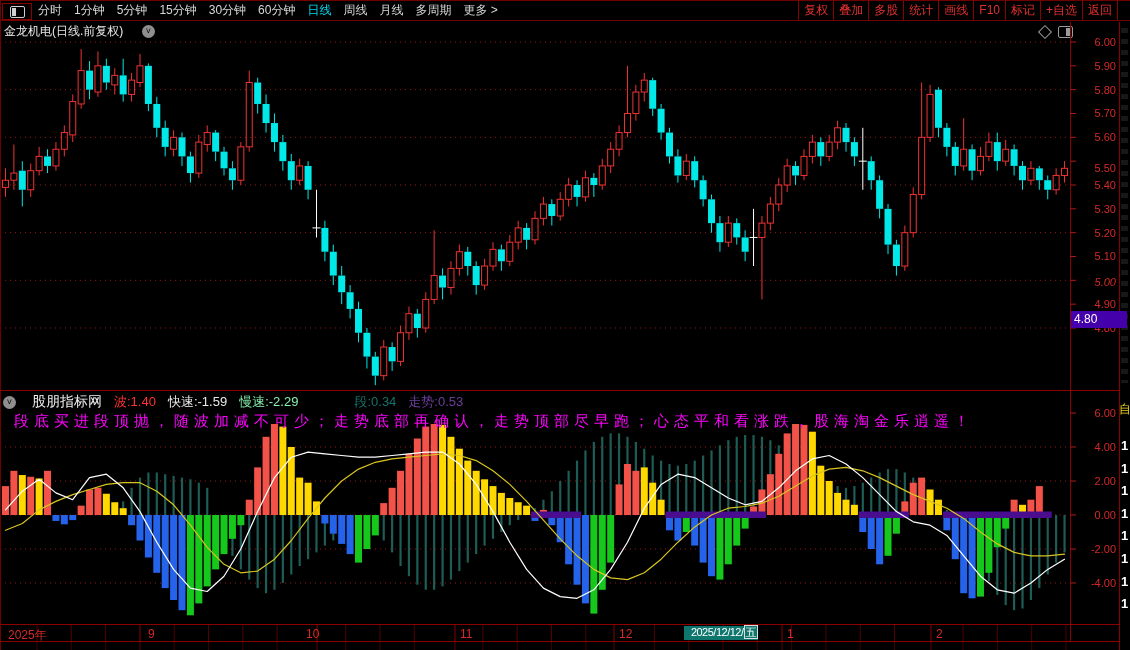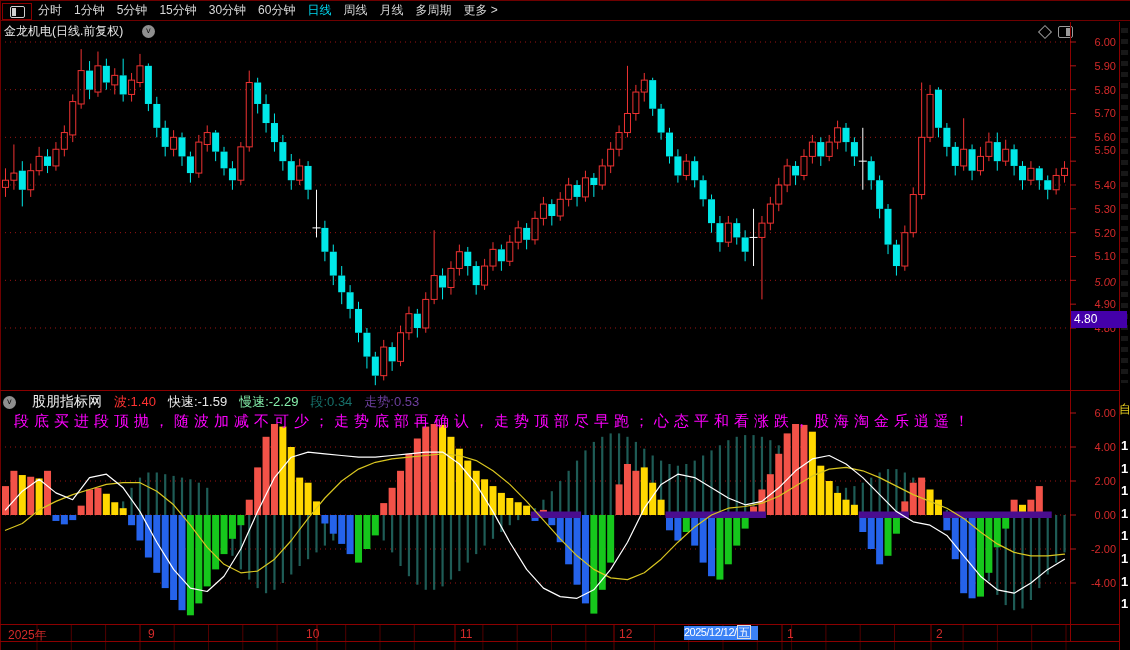--- a/index.html
+++ b/index.html
@@ -29,22 +29,22 @@
   #panel-icon{position:absolute;left:1058px;top:4px;width:13px;height:10px;border:1px solid #9a9a9a;
               border-radius:2px;position:absolute;}
   #panel-icon::before{content:"";position:absolute;right:1px;top:1px;bottom:1px;width:5px;background:#9a9a9a;}
   
   #chart{position:absolute;left:0;top:0;z-index:1;}
   
   .ylab{position:absolute;left:1074px;width:42px;text-align:right;font-size:11px;color:#d42a2a;z-index:3;}
   #price-marker{position:absolute;left:1071px;top:311px;width:56px;height:17px;background:#4400aa;
                 color:#fff;font-size:12px;line-height:17px;padding-left:3px;box-sizing:border-box;z-index:4;}
   .xlab{position:absolute;top:627px;font-size:12px;color:#d42a2a;z-index:3;white-space:nowrap;}
-  #date-marker{position:absolute;left:684px;top:626px;width:74px;height:14px;background:#3b82f6;color:#fff;
-               font-size:11px;line-height:13px;text-align:left;z-index:4;letter-spacing:-0.5px;white-space:nowrap;}
+  #date-marker{position:absolute;left:684px;top:626px;width:74px;height:14px;background:#0f766e;color:#fff;
+               font-size:11px;line-height:13px;text-align:right;z-index:4;letter-spacing:-0.5px;white-space:nowrap;}
   #date-weekday{border:1px solid #ddd;padding:0 1px;}
   
   #ind-header{position:absolute;left:3px;top:394px;height:16px;display:flex;align-items:center;gap:12px;z-index:3;white-space:nowrap;}
   #ind-name{font-size:14px;color:#f0f0f0;margin-left:4px;}
   .param{font-size:13px;}
   #advice{position:absolute;left:14px;top:412px;font-size:15px;letter-spacing:5px;z-index:2;white-space:nowrap;}
   
   #sidebar{position:absolute;left:1120px;top:22px;width:10px;height:628px;z-index:2;}
   #sidebar-texture{position:absolute;left:1121px;top:28px;width:7px;height:355px;opacity:.55;
       background:repeating-linear-gradient(180deg,#2a2a2a 0 5px,#000 5px 11px);}
@@ -808,55 +808,66 @@
         <span class="period">5分钟</span>
         <span class="period">15分钟</span>
         <span class="period">30分钟</span>
         <span class="period">60分钟</span>
         <span class="period active">日线</span>
         <span class="period">周线</span>
         <span class="period">月线</span>
         <span class="period">多周期</span>
         <span class="period">更多 &gt;</span>
       </div>
+    <div id="right-buttons">
+        <span class="rbtn">复权</span>
+        <span class="rbtn">叠加</span>
+        <span class="rbtn">多股</span>
+        <span class="rbtn">统计</span>
+        <span class="rbtn">画线</span>
+        <span class="rbtn">F10</span>
+        <span class="rbtn">标记</span>
+        <span class="rbtn">+自选</span>
+        <span class="rbtn">返回</span>
+      </div>
   </div>
 
   <div id="title-row">
     <span id="chart-title">金龙机电(日线.前复权)</span>
     <span id="title-drop" class="circle-chevron">˅</span>
     <span id="diamond-icon"></span>
     <span id="panel-icon"></span>
   </div>
 
   <div id="price-marker">4.80</div>
 
   <div id="ind-header">
     <span class="circle-chevron">˅</span>
     <span id="ind-name">股朋指标网</span>
   <span class="param" style="color: rgb(255, 50, 50);">波:1.40</span>
       <span class="param" style="color: rgb(232, 232, 232);">快速:-1.59</span>
       <span class="param" style="color: #86efac;">慢速:-2.29</span>
-      <span class="param" style="color: rgb(23, 113, 107);">段:0.34</span>
+      <span class="param" style="color: rgb(23, 113, 107); margin-left: 44px;">段:0.34</span>
       <span class="param" style="color: rgb(109, 63, 158);">走势:0.53</span>
     </div>
   <div id="advice" style="color: rgb(255, 0, 255);">段底买进段顶抛，随波加减不可少；走势底部再确认，走势顶部尽早跑；心态平和看涨跌，股海淘金乐逍遥！</div>
 
   <div id="xlabels"></div>
   <div id="date-marker"><span>2025/12/12/</span><span id="date-weekday">五</span></div>
 
   <div id="sidebar-texture"></div>
   <div id="sidebar-tab">自</div>
   <div id="sidebar"></div>
 
 <div class="ylab" style="top: 36px;">6.00</div>
     <div class="ylab" style="top: 59.833px;">5.90</div>
     <div class="ylab" style="top: 83.666px;">5.80</div>
     <div class="ylab" style="top: 107.499px;">5.70</div>
     <div class="ylab" style="top: 131.332px;">5.60</div>
-    <div class="ylab" style="top: 144px;">5.50</div>
+    <div class="ylab" style="top: 162px;">5.50</div>
     <div class="ylab" style="top: 178.998px;">5.40</div>
     <div class="ylab" style="top: 202.831px;">5.30</div>
     <div class="ylab" style="top: 226.664px;">5.20</div>
     <div class="ylab" style="top: 250.497px;">5.10</div>
     <div class="ylab" style="top: 276px; font-style: italic;">5.00</div>
     <div class="ylab" style="top: 298.163px;">4.90</div>
     <div class="ylab" style="top: 321.996px;">4.80</div>
     <div class="ylab" style="top: 407px;">6.00</div>
     <div class="ylab" style="top: 441px;">4.00</div>
     <div class="ylab" style="top: 475px;">2.00</div>

